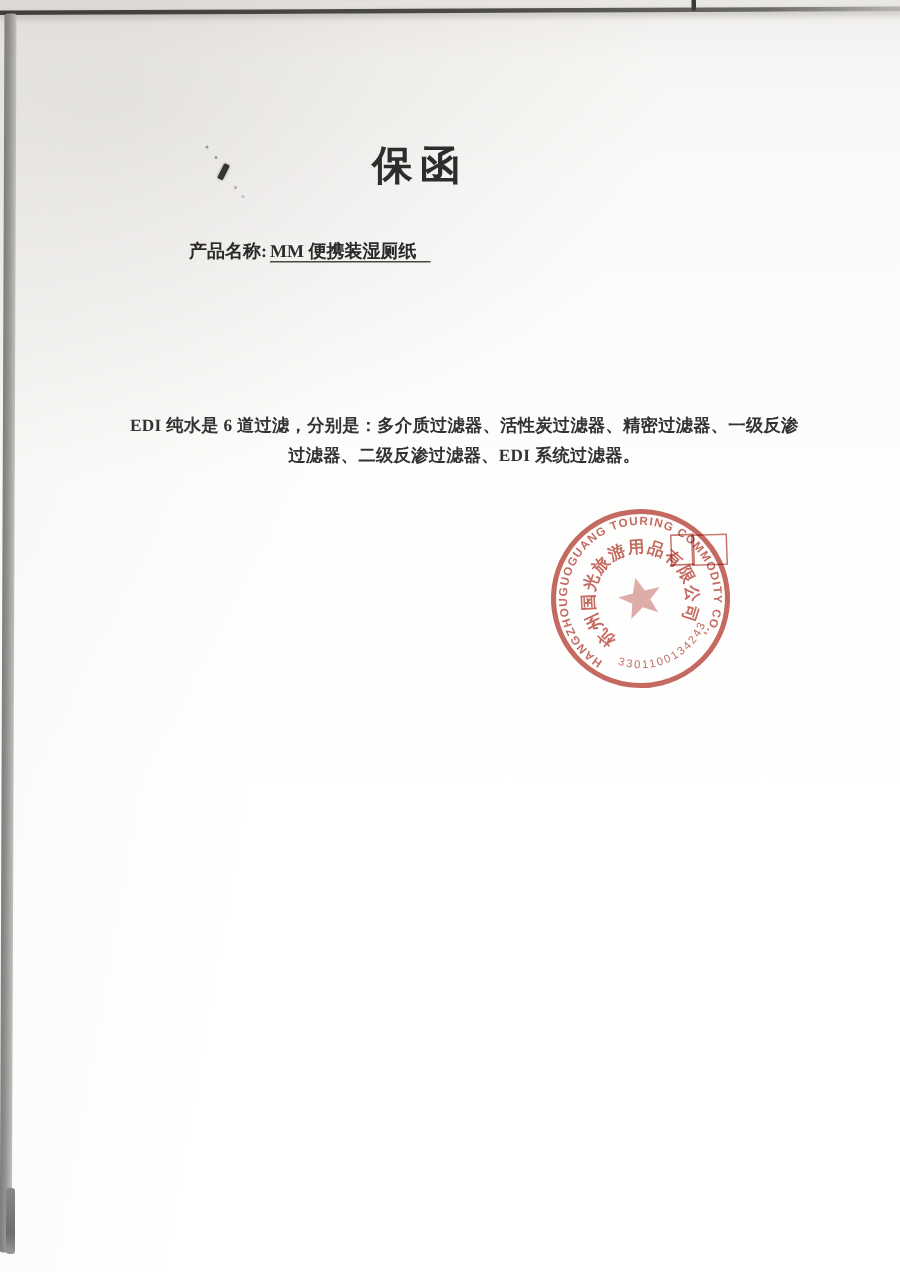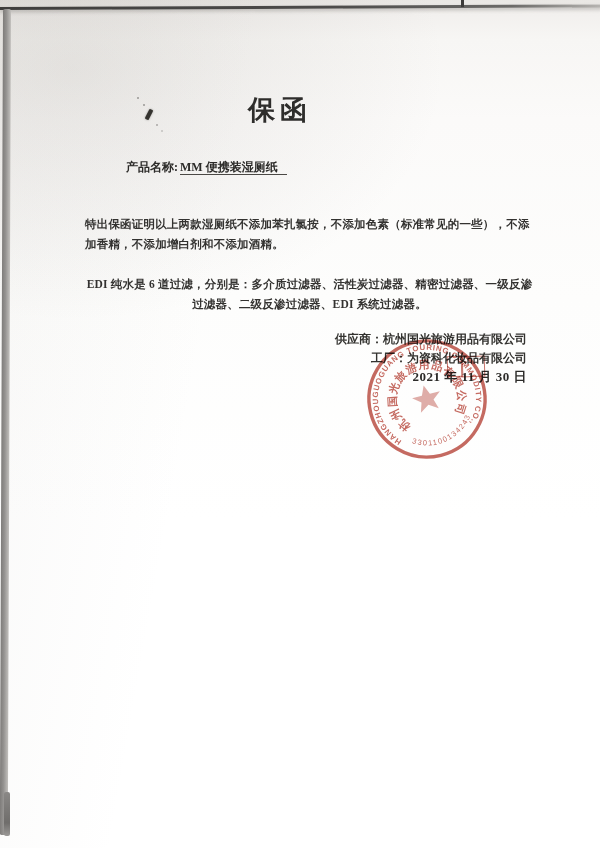--- a/index.html
+++ b/index.html
@@ -72,28 +72,22 @@
 
   <div class="content">
     <div class="doc-title">保函</div>
 
     <div class="products">
       <div class="product-line">
         <span>产品名称:</span><span class="product-value">MM 便携装湿厕纸</span>
       </div>
     </div>
 
-    <div class="para para1">特出保函证明以上两款湿厕纸不添加苯扎氯按，不添加色素（标准常见的一些），不添加香精，不添加增白剂和不添加酒精。</div>
     <div class="para para2">EDI 纯水是 6 道过滤，分别是：多介质过滤器、活性炭过滤器、精密过滤器、一级反渗过滤器、二级反渗过滤器、EDI 系统过滤器。</div>
 
-    <div class="sig">
-      <div>供应商：杭州国光旅游用品有限公司</div>
-      <div>工厂：为资科化妆品有限公司</div>
-      <div class="sig-date">2021 年 11 月 30 日</div>
-    </div>
   </div>
 
   <div class="date-box date-box-1"></div>
   <div class="date-box date-box-2"></div>
 
   <svg class="stamp" viewBox="0 0 160 160">
     <defs>
       <path id="latinRing" d="M 45.4,114.6 A 49,49 0 1 1 114.6,114.6"></path>
       <path id="numRing" d="M 36,96 A 47,47 0 0 0 124,96"></path>
       <path id="cnRing" d="M 58,102 A 31,31 0 1 1 102,102"></path>

